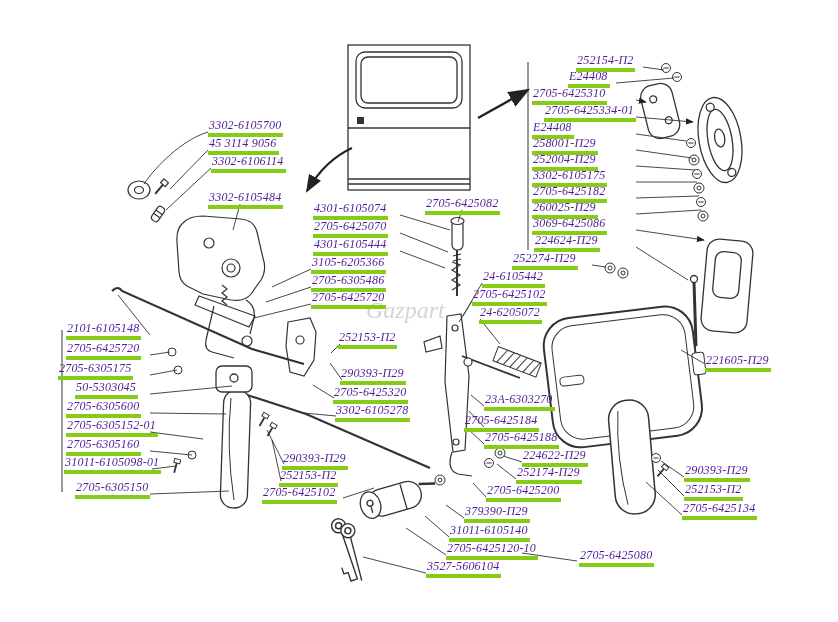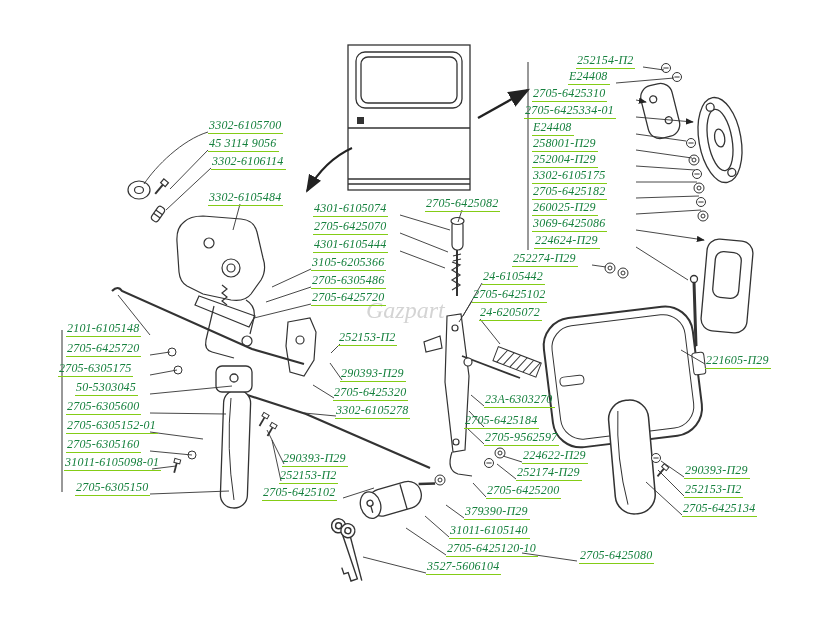--- a/index.html
+++ b/index.html
@@ -9,22 +9,22 @@
     background:#ffffff;
     overflow:hidden;
     font-family:"Liberation Serif", serif;
   }
   .stage svg{position:absolute;left:0;top:0;}
   .lbl{
     position:absolute;
     font-style:italic;
     font-size:12px;
     line-height:1.1;
-    color:#15803d;
-    border-bottom:1px solid #84cc16;
+    color:#4c1d95;
+    border-bottom:4px solid #84cc16;
     padding:0 2px 1px 1px;
     white-space:nowrap;
     letter-spacing:0.2px;
   }
 </style>
 </head>
 <body>
 
 <div class="stage">
 
@@ -316,32 +316,32 @@
 <div class="lbl" style="left:333px;top:386px">2705-6425320</div>
 <div class="lbl" style="left:335px;top:404px">3302-6105278</div>
 <div class="lbl" style="left:482px;top:270px">24-6105442</div>
 <div class="lbl" style="left:472px;top:288px">2705-6425102</div>
 <div class="lbl" style="left:479px;top:306px">24-6205072</div>
 <div class="lbl" style="left:282px;top:452px">290393-П29</div>
 <div class="lbl" style="left:279px;top:469px">252153-П2</div>
 <div class="lbl" style="left:262px;top:486px">2705-6425102</div>
 <div class="lbl" style="left:484px;top:393px">23А-6303270</div>
 <div class="lbl" style="left:464px;top:414px">2705-6425184</div>
-<div class="lbl" style="left:484px;top:431px">2705-9562597</div>
+<div class="lbl" style="left:484px;top:431px">2705-6425188</div>
 <div class="lbl" style="left:522px;top:449px">224622-П29</div>
 <div class="lbl" style="left:516px;top:466px">252174-П29</div>
 <div class="lbl" style="left:486px;top:484px">2705-6425200</div>
 <div class="lbl" style="left:464px;top:505px">379390-П29</div>
 <div class="lbl" style="left:449px;top:524px">31011-6105140</div>
 <div class="lbl" style="left:446px;top:542px">2705-6425120-10</div>
 <div class="lbl" style="left:426px;top:560px">3527-5606104</div>
 <div class="lbl" style="left:576px;top:54px">252154-П2</div>
 <div class="lbl" style="left:568px;top:70px">Е24408</div>
 <div class="lbl" style="left:532px;top:87px">2705-6425310</div>
-<div class="lbl" style="left:524px;top:104px">2705-6425334-01</div>
+<div class="lbl" style="left:544px;top:104px">2705-6425334-01</div>
 <div class="lbl" style="left:532px;top:121px">Е24408</div>
 <div class="lbl" style="left:532px;top:137px">258001-П29</div>
 <div class="lbl" style="left:532px;top:153px">252004-П29</div>
 <div class="lbl" style="left:532px;top:169px">3302-6105175</div>
 <div class="lbl" style="left:532px;top:185px">2705-6425182</div>
 <div class="lbl" style="left:532px;top:201px">260025-П29</div>
 <div class="lbl" style="left:532px;top:217px">3069-6425086</div>
 <div class="lbl" style="left:534px;top:234px">224624-П29</div>
 <div class="lbl" style="left:512px;top:252px">252274-П29</div>
 <div class="lbl" style="left:705px;top:354px">221605-П29</div>

